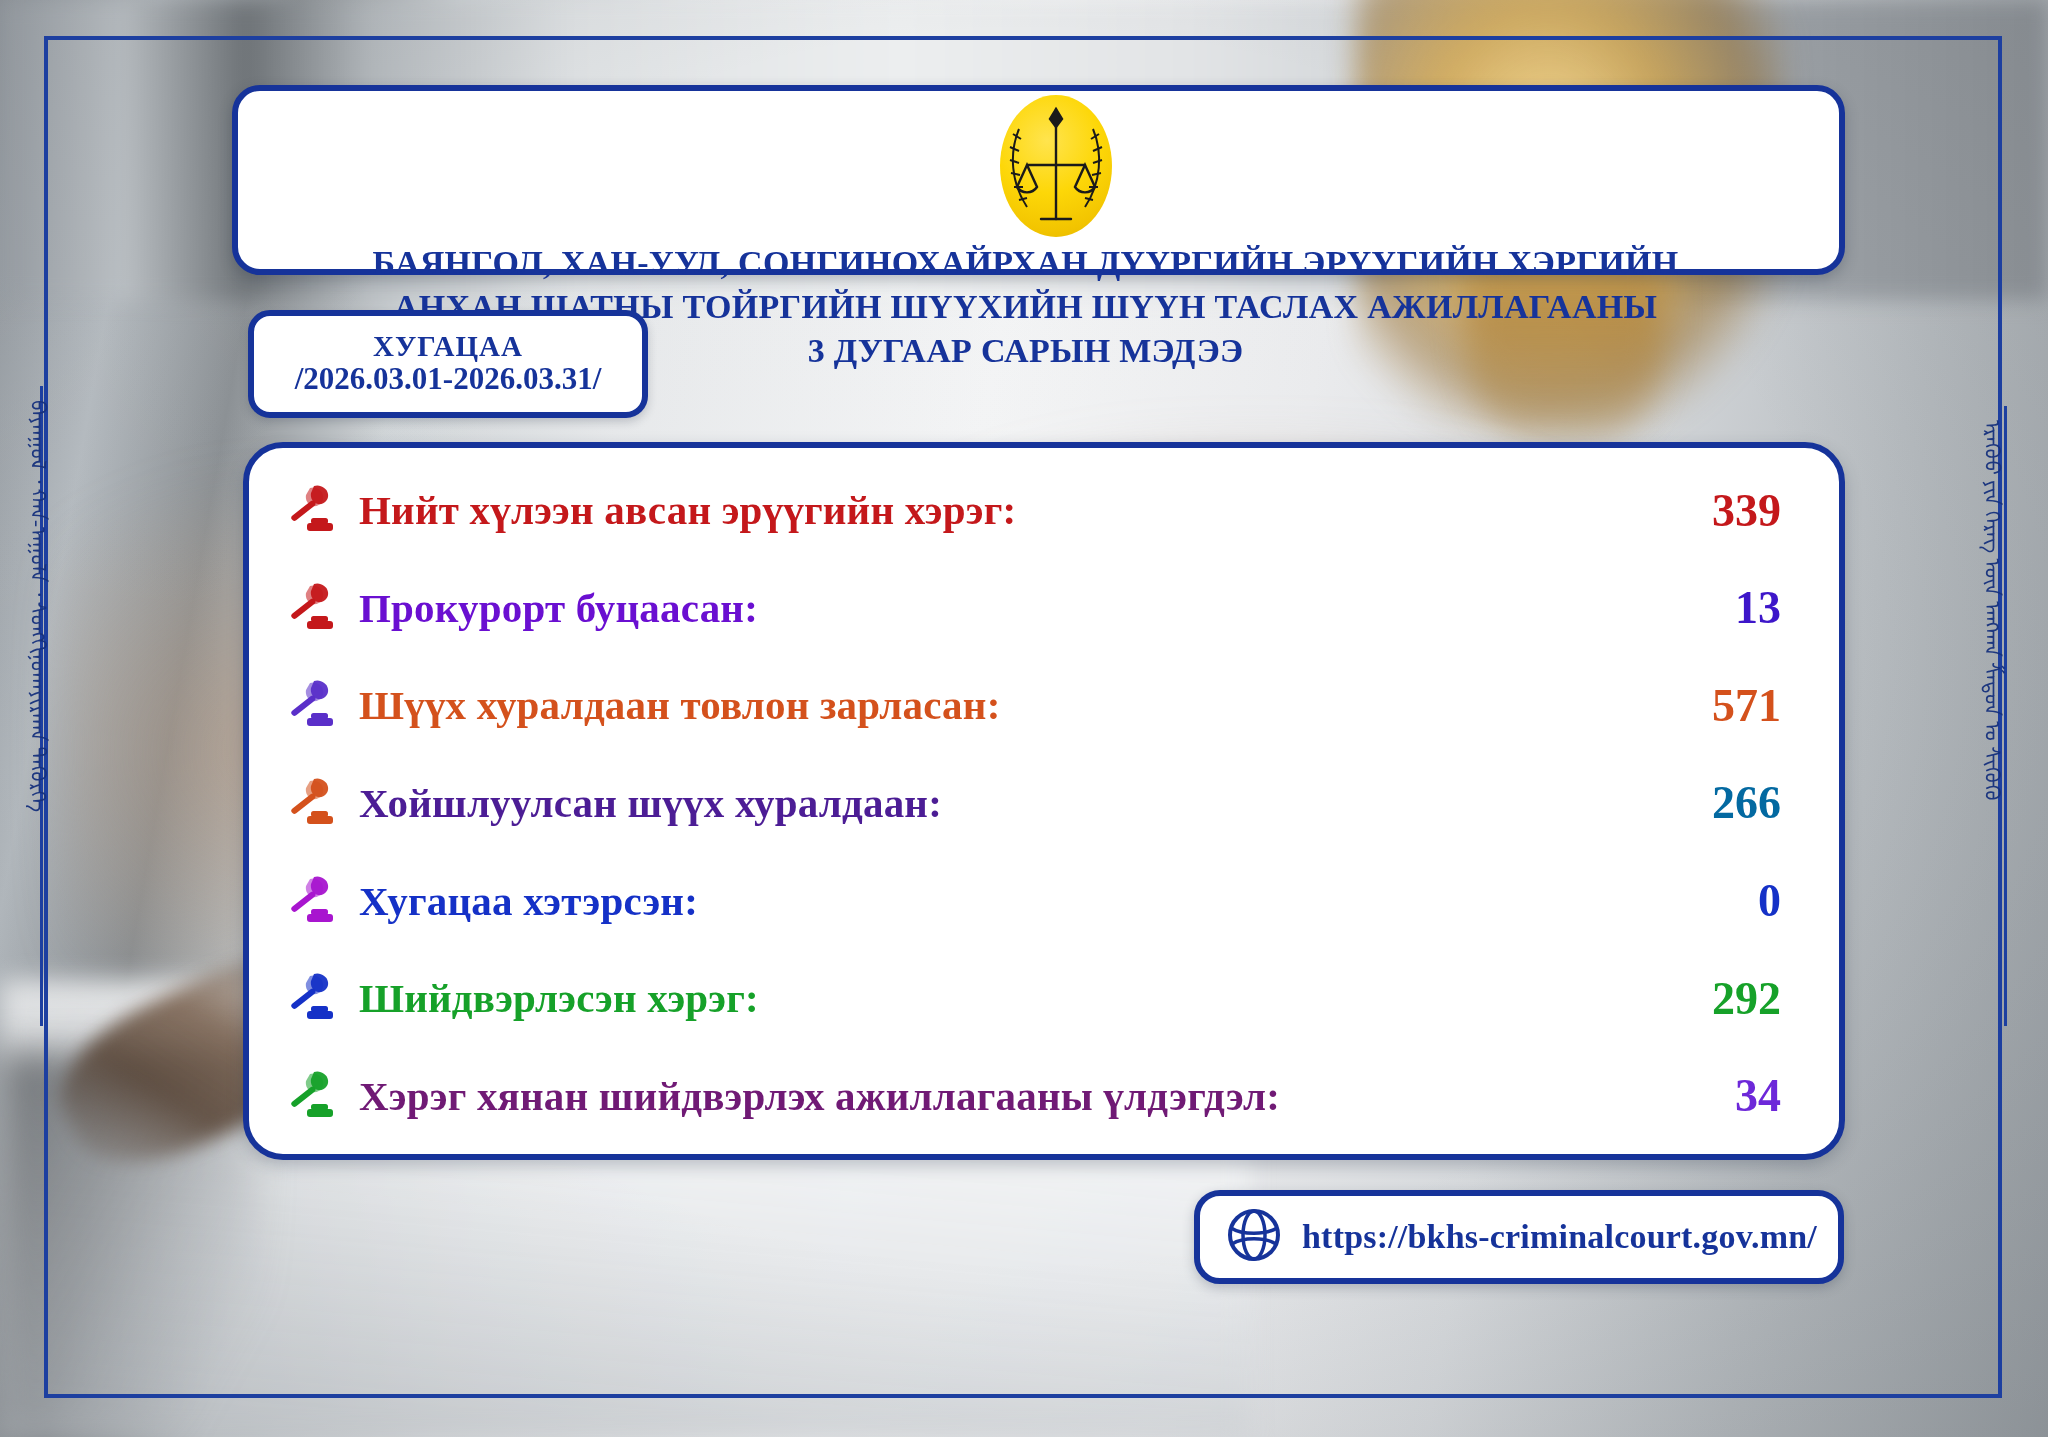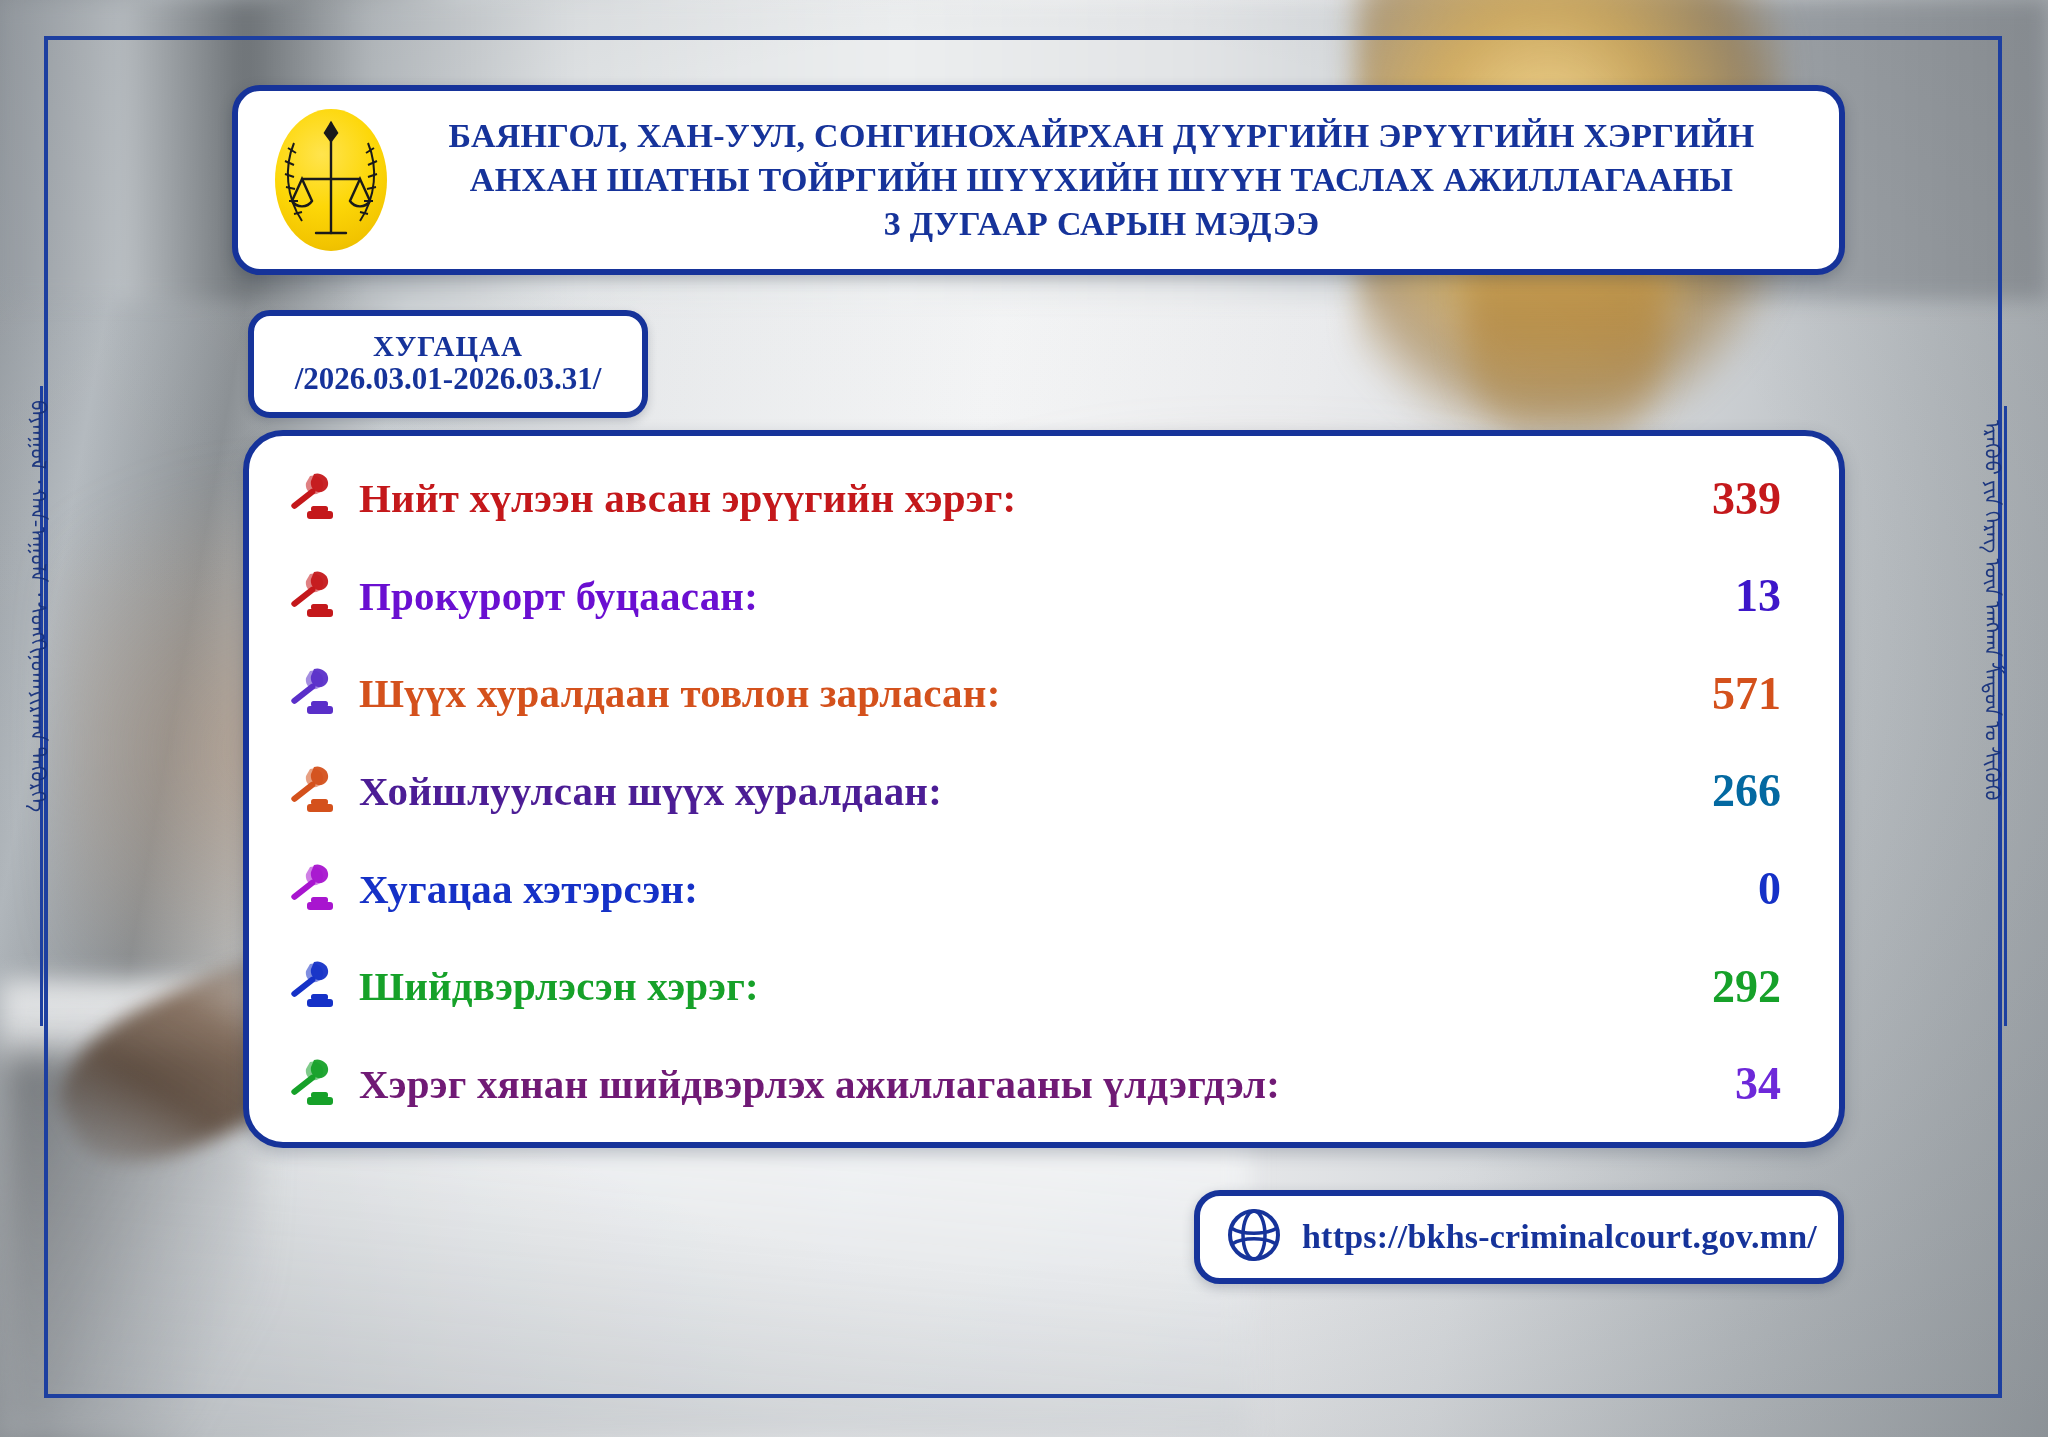--- a/index.html
+++ b/index.html
@@ -169,20 +169,21 @@
     position: absolute;
     left: 232px; top: 85px;
     width: 1613px; height: 190px;
     background: #ffffff;
     border: 6px solid #16339a;
     border-radius: 28px;
     box-sizing: border-box;
     display: flex;
     align-items: center;
     box-shadow: 0 5px 14px rgba(40,50,70,0.28);
+    flex-direction: column;
   }
   .emblem {
     flex: 0 0 auto;
     width: 118px; height: 150px;
     margin-left: 34px;
     position: relative;
   }
   .emblem-oval {
     position: absolute;
     left: 50%; top: 50%;
@@ -221,21 +222,21 @@
     font-weight: bold;
     box-shadow: 0 4px 10px rgba(40,50,70,0.22);
     z-index: 4;
   }
   .period-title { font-size: 29px; letter-spacing: 1px; line-height: 1.05; }
   .period-range { font-size: 31px; line-height: 1.12; }
 
   
   .main-card {
     position: absolute;
-    left: 243px; top: 430px;
+    left: 243px; top: 442px;
     width: 1602px; height: 718px;
     background: #ffffff;
     border: 6px solid #16339a;
     border-radius: 40px;
     box-sizing: border-box;
     padding: 34px 58px 30px 34px;
     box-shadow: 0 6px 16px rgba(40,50,70,0.25);
   }
   .rows { display: flex; flex-direction: column; justify-content: space-between; height: 100%; }
   .row {

